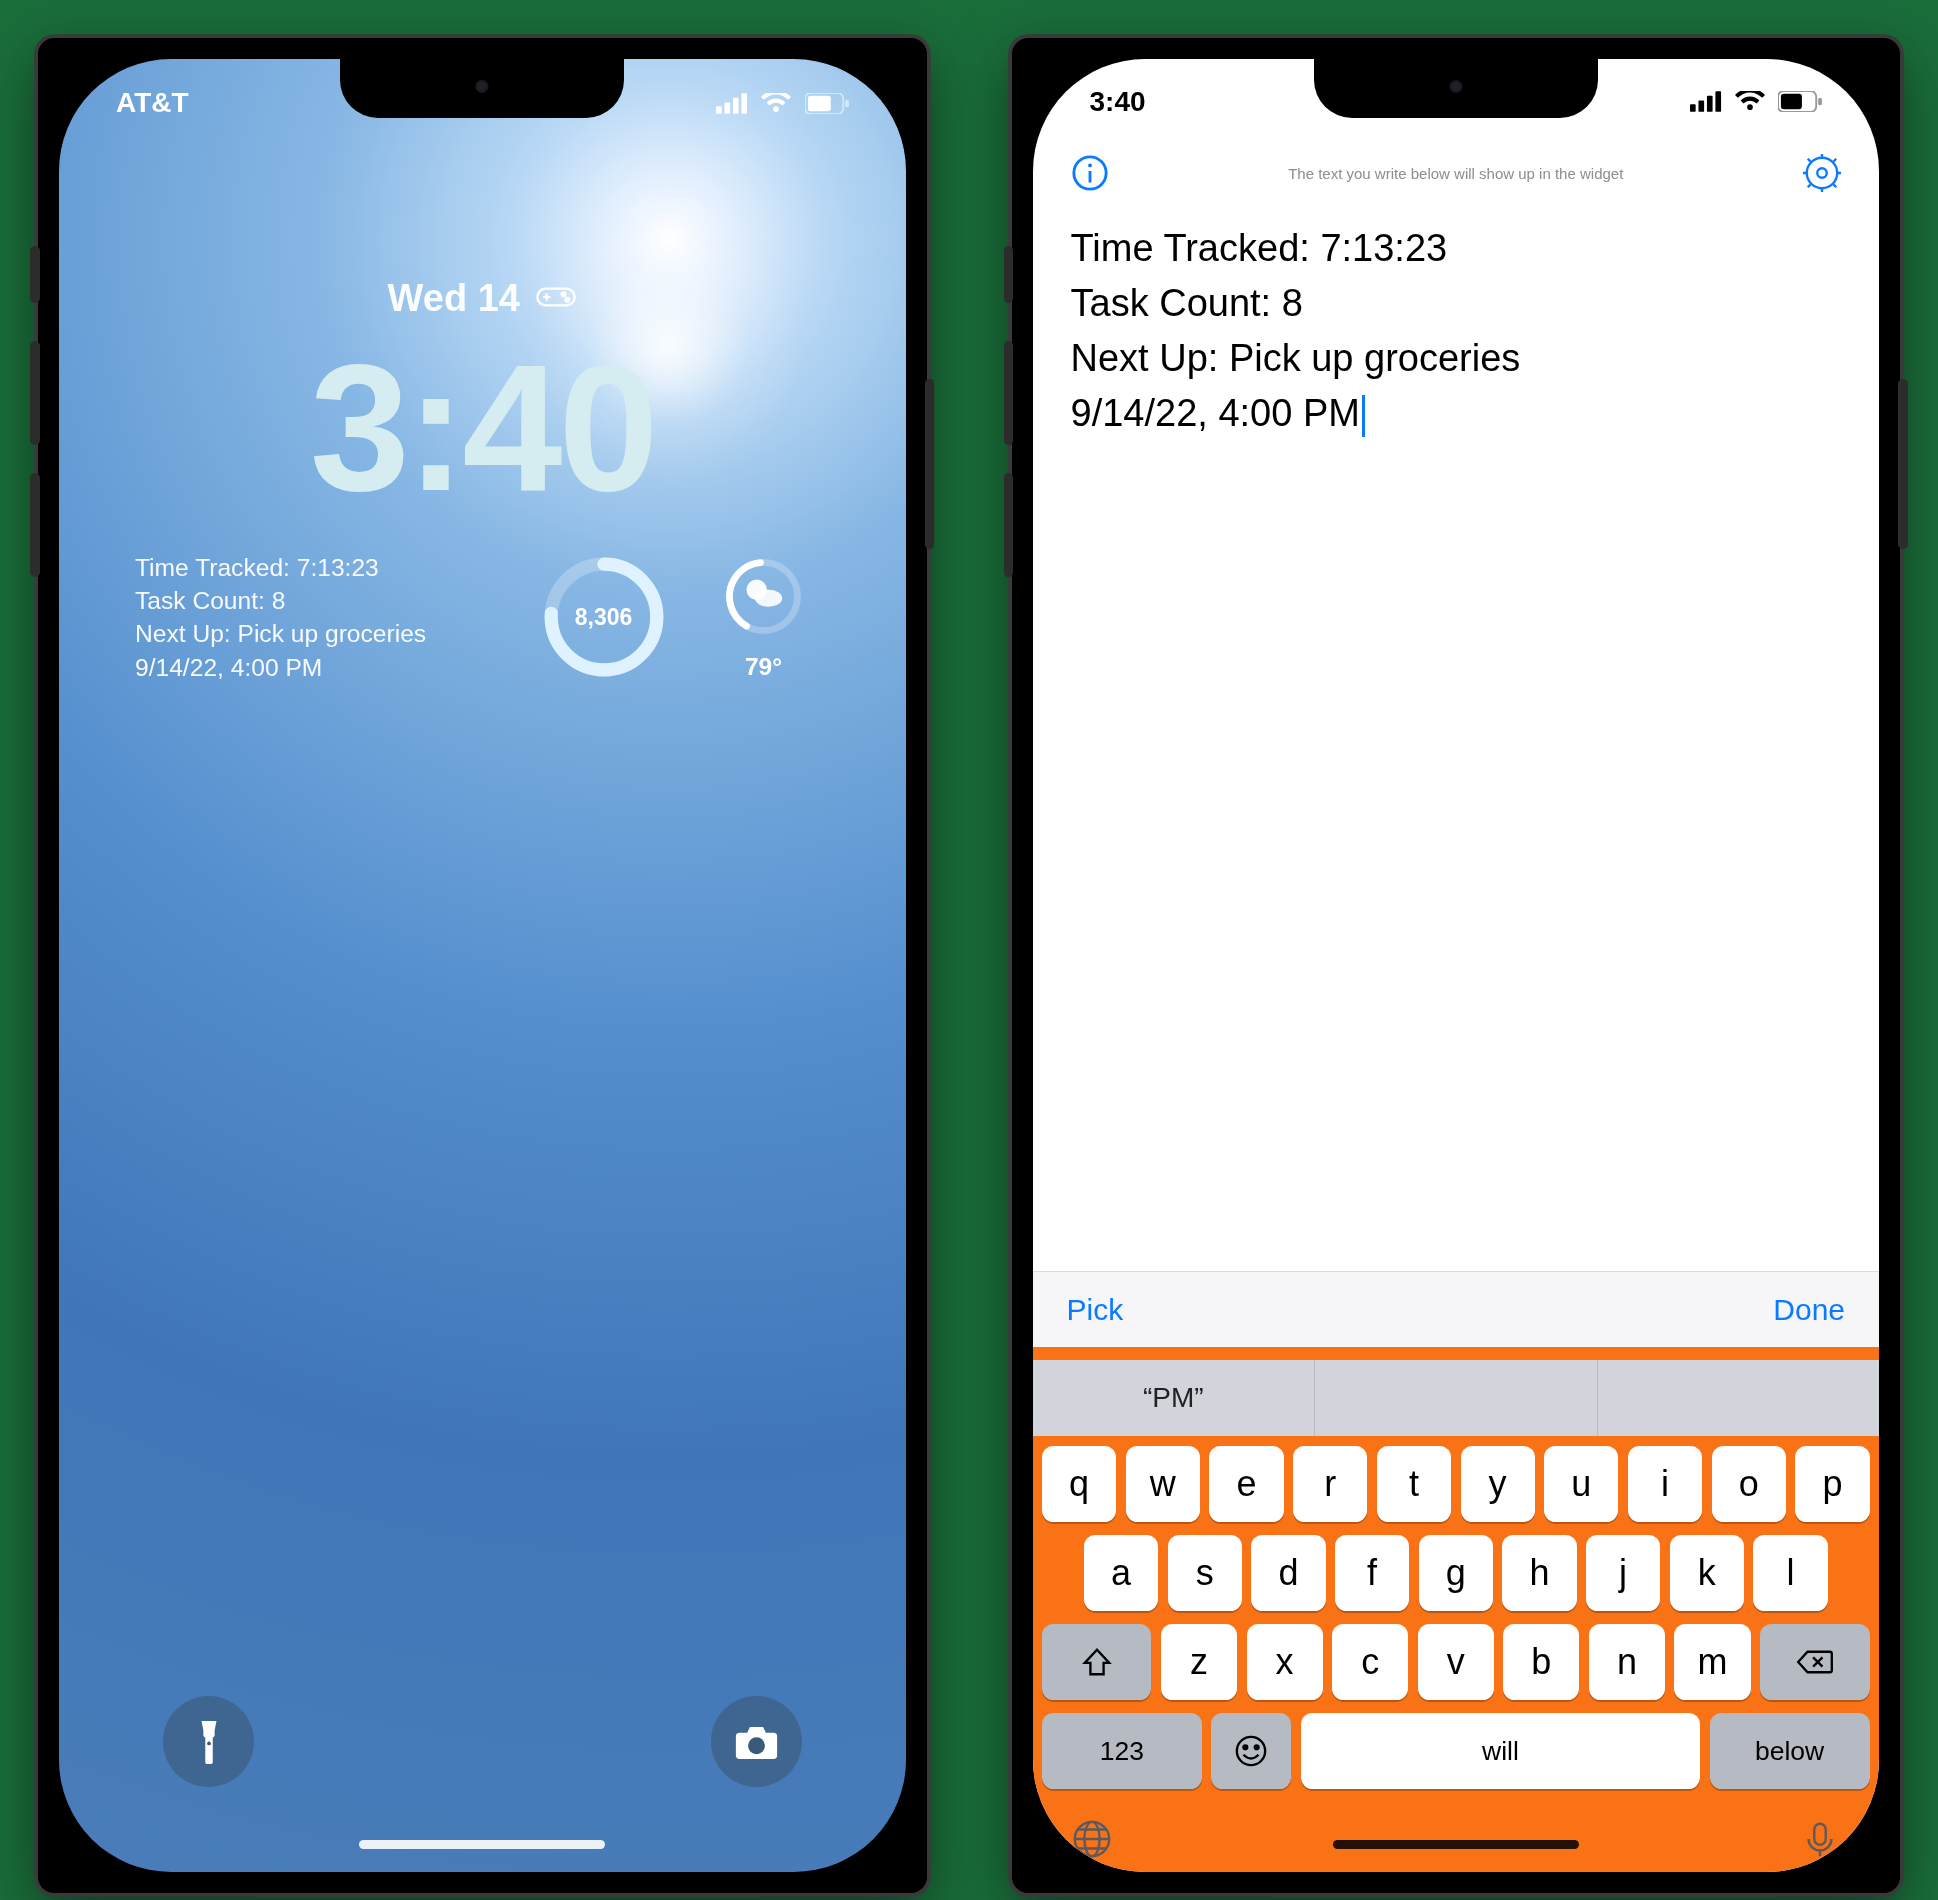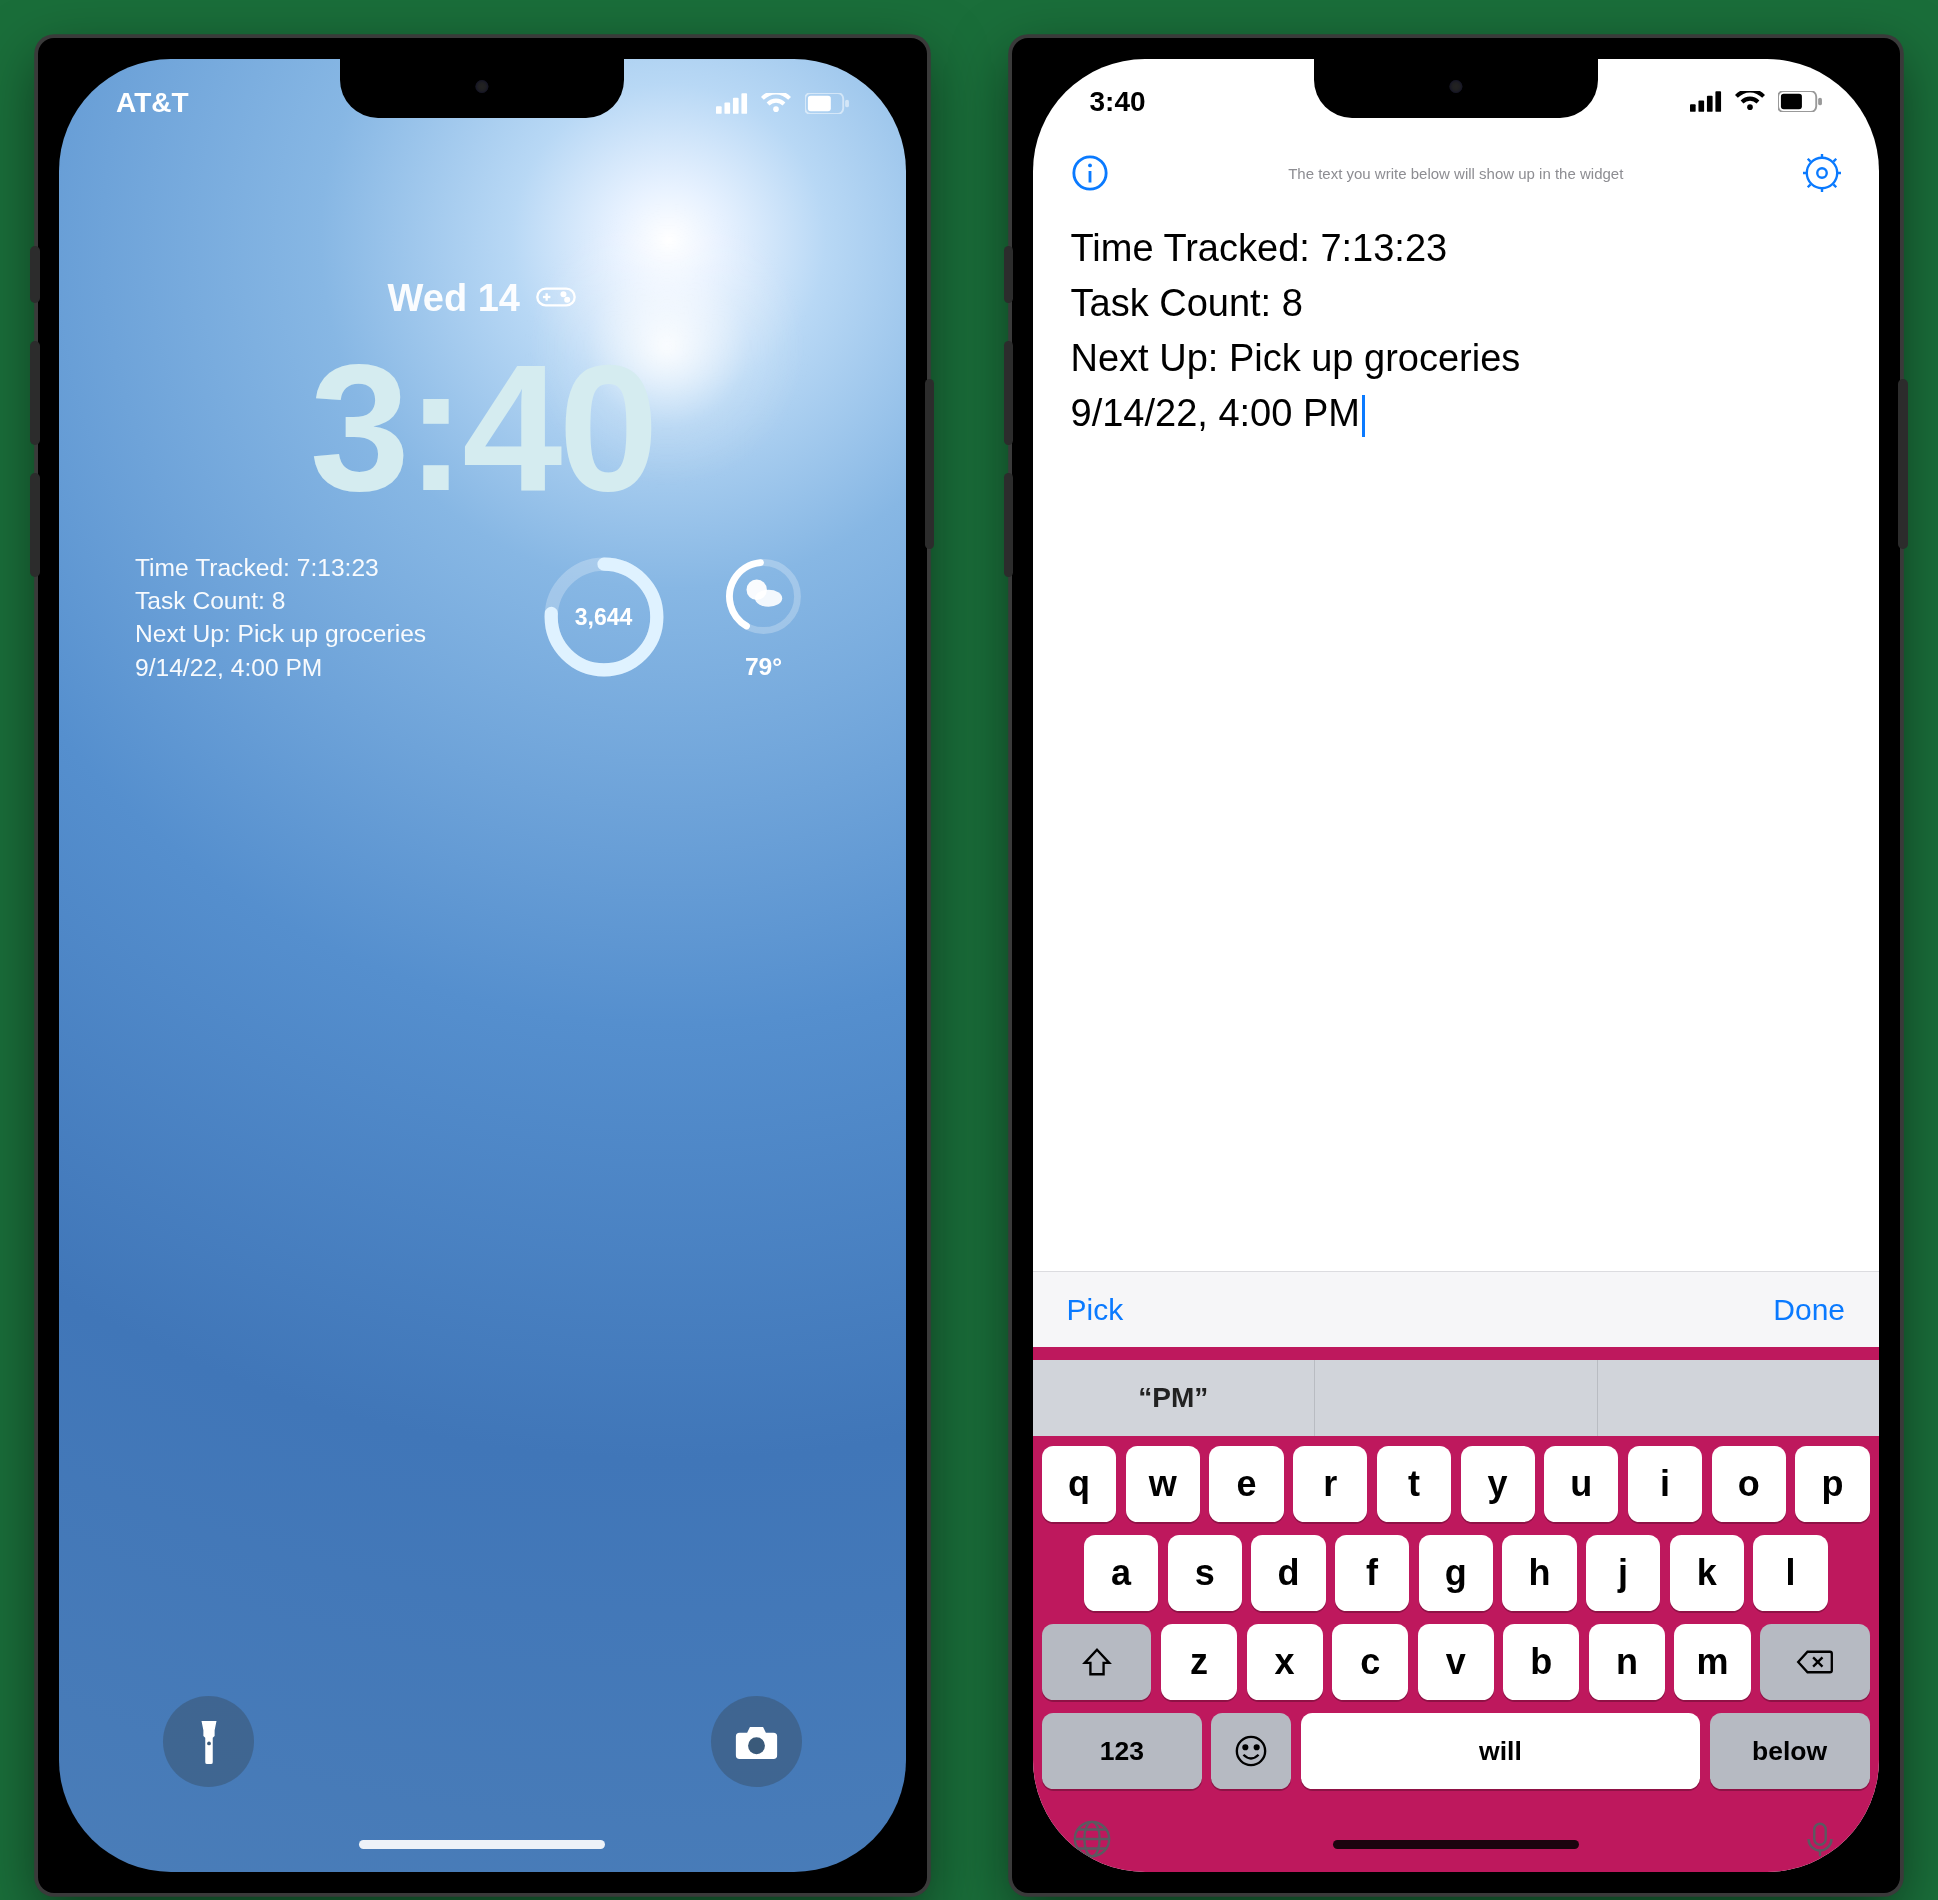--- a/index.html
+++ b/index.html
@@ -163,23 +163,22 @@
   .kb-accessory {
     height:76px; background:#f6f6f8;
     border-top:0.9px solid #dcdce0;
     display:flex; align-items:center; justify-content:space-between;
     padding:0 34px;
     font-size:30px;
   }
   .kb-accessory .link { color:#0a7aff; }
 
   .keyboard {
-    background:#be185d;
+    background:#f97316;
     padding-top:13.2px;
-    font-weight:bold;
   }
   .suggest {
     height:76px; display:flex; align-items:stretch;
     background:#d1d4da;
   }
   .suggest .sug {
     flex:1; display:flex; align-items:center; justify-content:center;
     font-size:28px; color:#222;
     border-right:0.9px solid #b9bcc2;
   }
@@ -270,21 +269,21 @@
           <div>Time Tracked: 7:13:23</div>
           <div>Task Count: 8</div>
           <div>Next Up: Pick up groceries</div>
           <div>9/14/22, 4:00 PM</div>
         </div>
         <div class="ring-widget">
           <svg viewBox="0 0 100 100">
             <circle cx="50" cy="50" r="40" fill="none" stroke="rgba(255,255,255,.25)" stroke-width="10"></circle>
             <circle cx="50" cy="50" r="40" fill="none" stroke="#dff2ff" stroke-width="10" stroke-linecap="round" stroke-dasharray="251" stroke-dashoffset="60" transform="rotate(-90 50 50)"></circle>
           </svg>
-          <div class="ring-label">3,644</div>
+          <div class="ring-label">8,306</div>
         </div>
         <div class="weather-widget">
           <div class="weather-ring">
             <svg viewBox="0 0 100 100">
               <circle cx="50" cy="50" r="40" fill="none" stroke="rgba(255,255,255,.25)" stroke-width="8"></circle>
               <circle cx="50" cy="50" r="40" fill="none" stroke="#fff" stroke-width="8" stroke-linecap="round" stroke-dasharray="251" stroke-dashoffset="150" transform="rotate(120 50 50)"></circle>
               <circle cx="42" cy="42" r="12" fill="#fff" opacity=".95"></circle>
               <ellipse cx="56" cy="52" rx="16" ry="10" fill="#fff" opacity=".9"></ellipse>
             </svg>
           </div>

